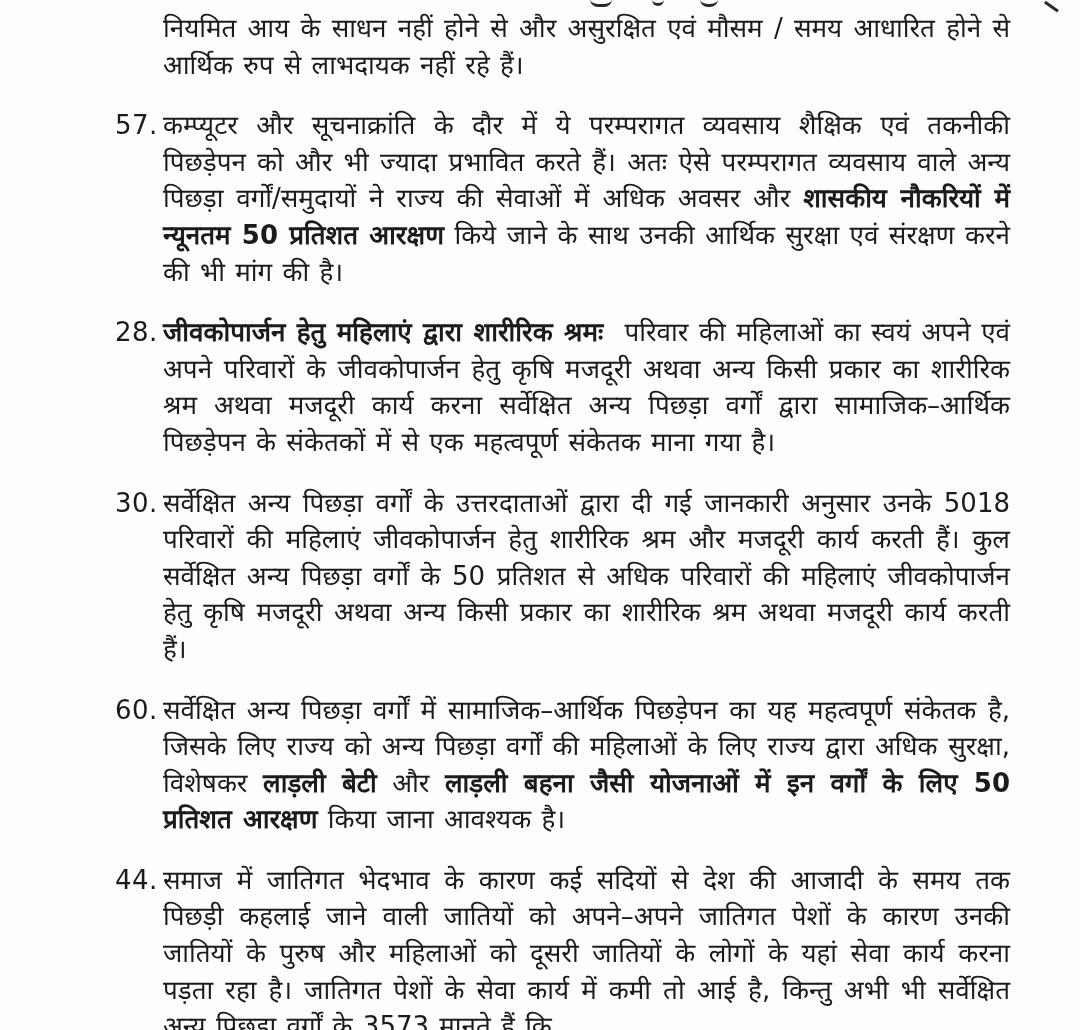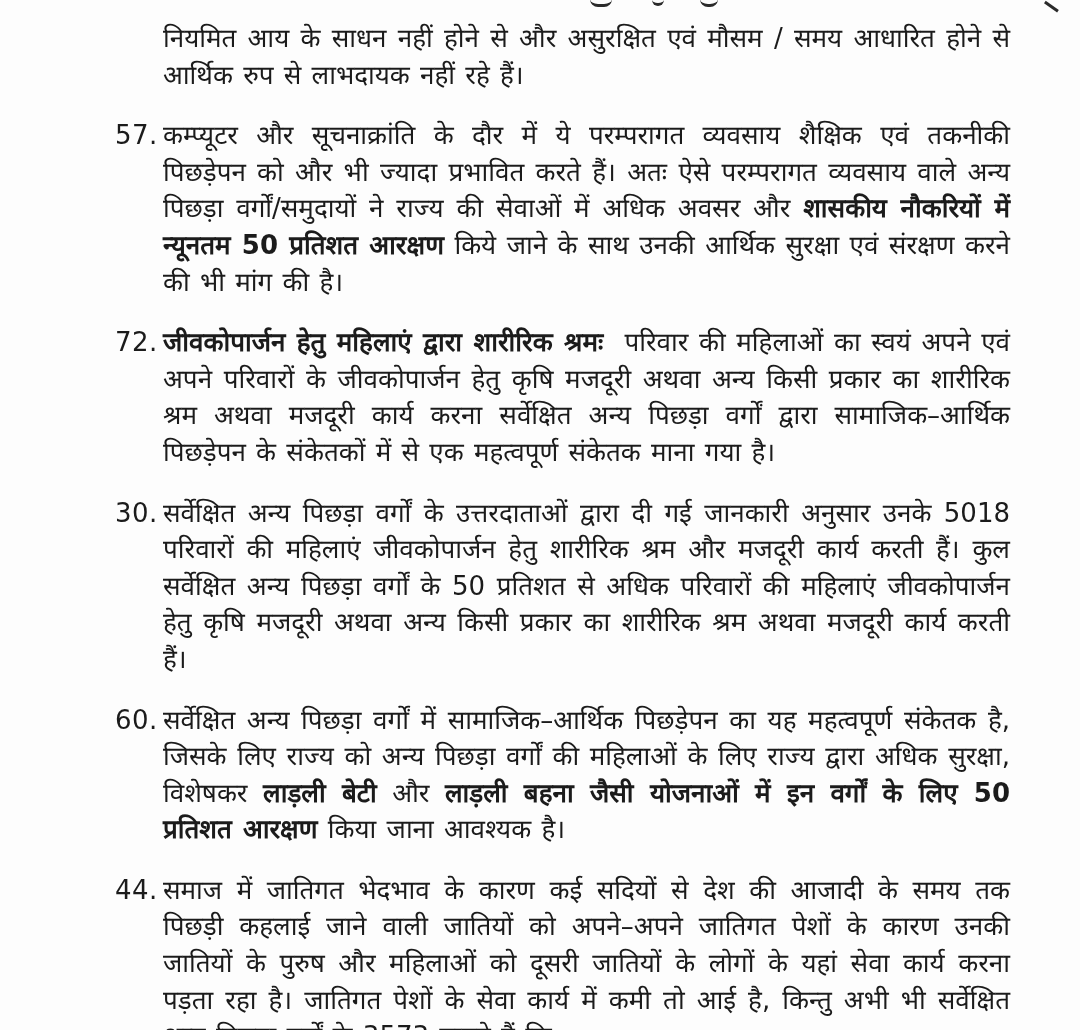--- a/index.html
+++ b/index.html
@@ -14,21 +14,21 @@
     color: #1b1b1b;
   }
   .content {
     padding: 10px 70px 0 115px;
   }
   .para {
     display: flex;
     align-items: flex-start;
     margin-top: 24px;
   }
-  .para:first-child { margin-top: 10px; }
+  .para:first-child { margin-top: 0; }
   .para-num {
     flex: 0 0 48px;
     font-size: 26px;
     line-height: 36.6px;
     letter-spacing: 0.5px;
   }
   .para-text {
     flex: 1;
     font-size: 26px;
     line-height: 36.6px;
@@ -69,21 +69,21 @@
     <div class="para-num"></div>
     <div class="para-text"><span class="seg">नियमित आय के साधन नहीं होने से और असुरक्षित एवं मौसम / समय आधारित होने से आर्थिक रुप से लाभदायक नहीं रहे हैं।</span></div>
   </div>
 
   <div class="para">
     <div class="para-num">57.</div>
     <div class="para-text"><span class="seg">कम्प्यूटर और सूचनाक्रांति के दौर में ये परम्परागत व्यवसाय शैक्षिक एवं तकनीकी पिछड़ेपन को और भी ज्यादा प्रभावित करते हैं। अतः ऐसे परम्परागत व्यवसाय वाले अन्य पिछड़ा वर्गों/समुदायों ने राज्य की सेवाओं में अधिक अवसर और </span><span class="seg bold">शासकीय नौकरियों में न्यूनतम 50 प्रतिशत आरक्षण</span><span class="seg"> किये जाने के साथ उनकी आर्थिक सुरक्षा एवं संरक्षण करने की भी मांग की है।</span></div>
   </div>
 
   <div class="para">
-    <div class="para-num">72.</div>
+    <div class="para-num">28.</div>
     <div class="para-text"><span class="seg bold">जीवकोपार्जन हेतु महिलाएं द्वारा शारीरिक श्रमः</span><span class="seg">&nbsp; परिवार की महिलाओं का स्वयं अपने एवं अपने परिवारों के जीवकोपार्जन हेतु कृषि मजदूरी अथवा अन्य किसी प्रकार का शारीरिक श्रम अथवा मजदूरी कार्य करना सर्वेक्षित अन्य पिछड़ा वर्गों द्वारा सामाजिक–आर्थिक पिछड़ेपन के संकेतकों में से एक महत्वपूर्ण संकेतक माना गया है।</span></div>
   </div>
 
   <div class="para">
     <div class="para-num">30.</div>
     <div class="para-text"><span class="seg">सर्वेक्षित अन्य पिछड़ा वर्गों के उत्तरदाताओं द्वारा दी गई जानकारी अनुसार उनके 5018 परिवारों की महिलाएं जीवकोपार्जन हेतु शारीरिक श्रम और मजदूरी कार्य करती हैं। कुल सर्वेक्षित अन्य पिछड़ा वर्गों के 50 प्रतिशत से अधिक परिवारों की महिलाएं जीवकोपार्जन हेतु कृषि मजदूरी अथवा अन्य किसी प्रकार का शारीरिक श्रम अथवा मजदूरी कार्य करती हैं।</span></div>
   </div>
 
   <div class="para">
     <div class="para-num">60.</div>

